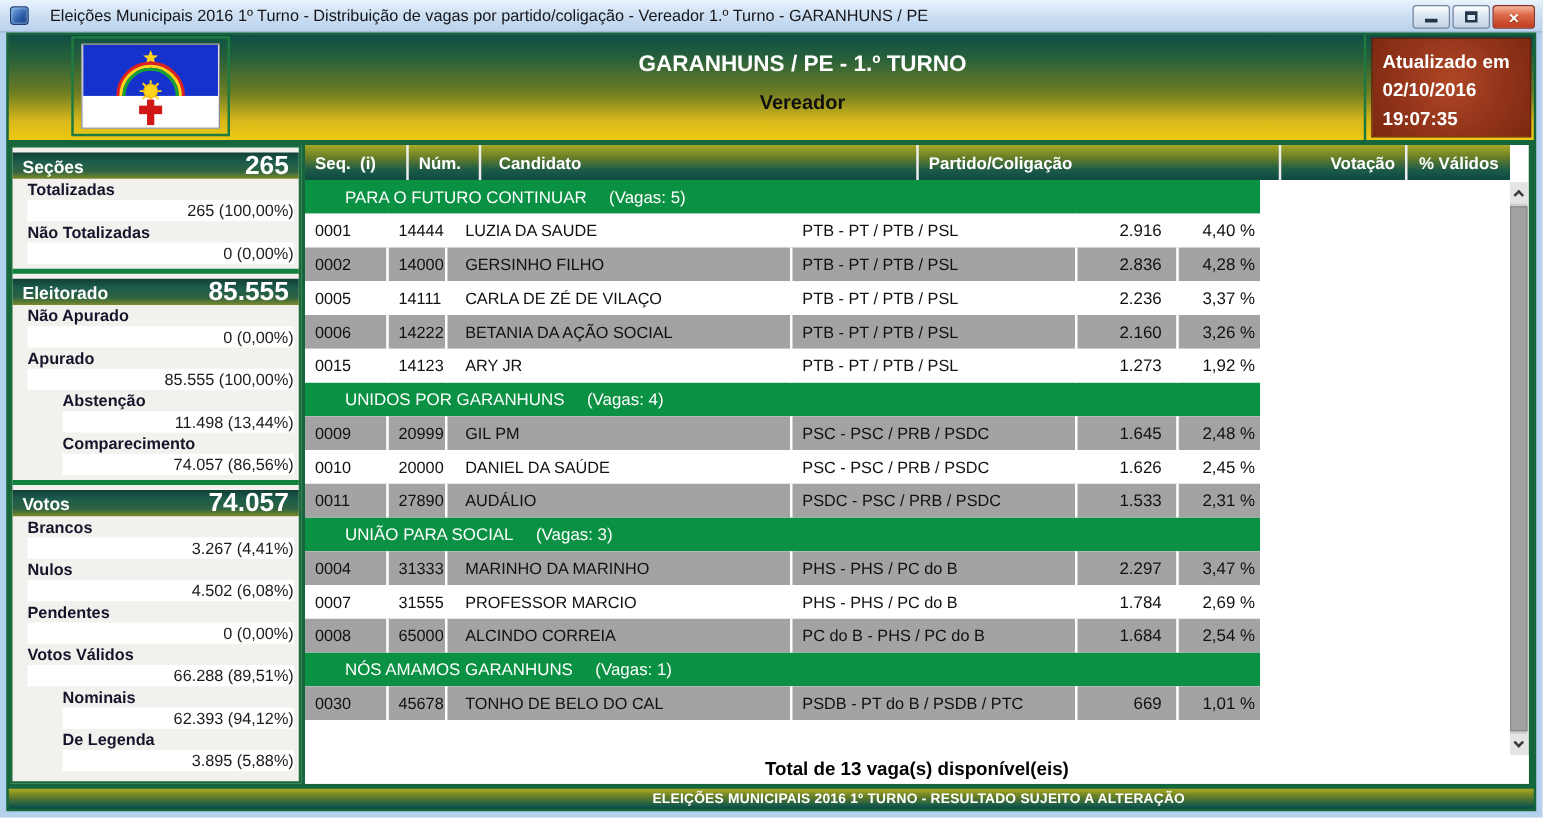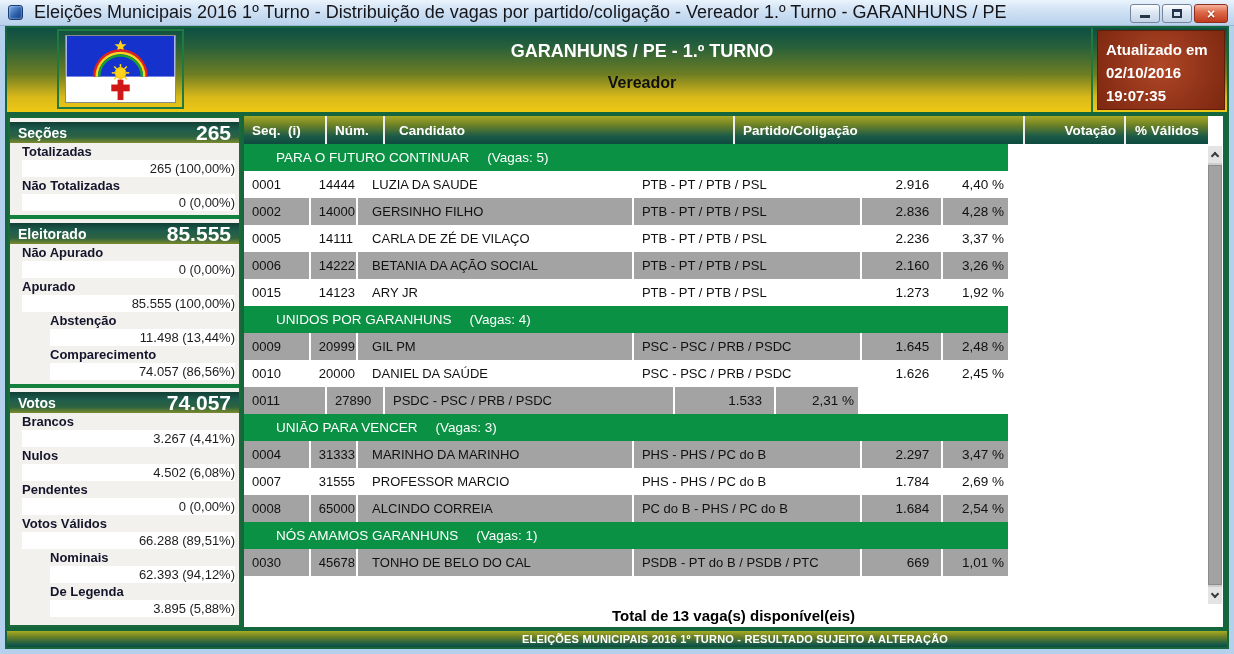--- a/index.html
+++ b/index.html
@@ -6,21 +6,21 @@
   html,body { width:1234px; height:654px; }
   body { font-family:"Liberation Sans", sans-serif; background:#b3d0ec; position:relative; overflow:hidden; }
 
   
   .titlebar { position:absolute; left:0; top:0; width:1234px; height:26px;
     background:linear-gradient(180deg,#e9f3fc 0%,#cfe1f4 45%,#b9d2ec 100%);
     border-bottom:1px solid #9ab4d2; display:flex; align-items:center; }
   .app-icon { width:15px; height:15px; margin-left:8px; border-radius:3px;
     background:linear-gradient(135deg,#7fb0e8 0%,#2a5ca8 60%,#1b3e7e 100%);
     border:1px solid #1a3c78; box-shadow:inset 0 0 2px #cfe4ff; }
-  .titlebar-text { margin-left:11px; font-size:18px; color:#15151a; }
+  .titlebar-text { margin-left:17px; font-size:13px; color:#15151a; }
   .win-buttons { position:absolute; right:6px; top:4px; display:flex; gap:2px; }
   .win-btn { width:30px; height:19px; border-radius:3px; border:1px solid #75849a;
     background:linear-gradient(180deg,#fdfdfe 0%,#dfe9f4 40%,#c3d3e6 100%);
     display:flex; align-items:center; justify-content:center; }
   .win-btn.close { width:34px; border-color:#8e2e1c;
     background:linear-gradient(180deg,#f7b49e 0%,#dd6c4b 40%,#c13a1e 100%); }
   .glyph-min { width:10px; height:3px; background:#26364a; margin-top:5px; }
   .glyph-max { width:10px; height:9px; border:2px solid #26364a; border-top-width:3px; }
   .glyph-close { color:#fff; font-weight:bold; font-size:14px; line-height:14px; text-shadow:0 1px 1px #7a2010; }
 
@@ -278,26 +278,27 @@
           <div class="cell c0">0010</div>
           <div class="cell c1">20000</div>
           <div class="cell c2">DANIEL DA SAÚDE</div>
           <div class="cell c3">PSC - PSC / PRB / PSDC</div>
           <div class="cell c4">1.626</div>
           <div class="cell c5">2,45 %</div>
         </div>
         <div class="data-row alt">
           <div class="cell c0">0011</div>
           <div class="cell c1">27890</div>
+          <div class="cell c2">AUDÁLIO</div>
           <div class="cell c3">PSDC - PSC / PRB / PSDC</div>
           <div class="cell c4">1.533</div>
           <div class="cell c5">2,31 %</div>
         </div>
         <div class="group-row">
-          <div>UNIÃO PARA VENCER</div>
+          <div>UNIÃO PARA SOCIAL</div>
           <div class="group-vagas">(Vagas: 3)</div>
         </div>
         <div class="data-row alt">
           <div class="cell c0">0004</div>
           <div class="cell c1">31333</div>
           <div class="cell c2">MARINHO DA MARINHO</div>
           <div class="cell c3">PHS - PHS / PC do B</div>
           <div class="cell c4">2.297</div>
           <div class="cell c5">3,47 %</div>
         </div>

